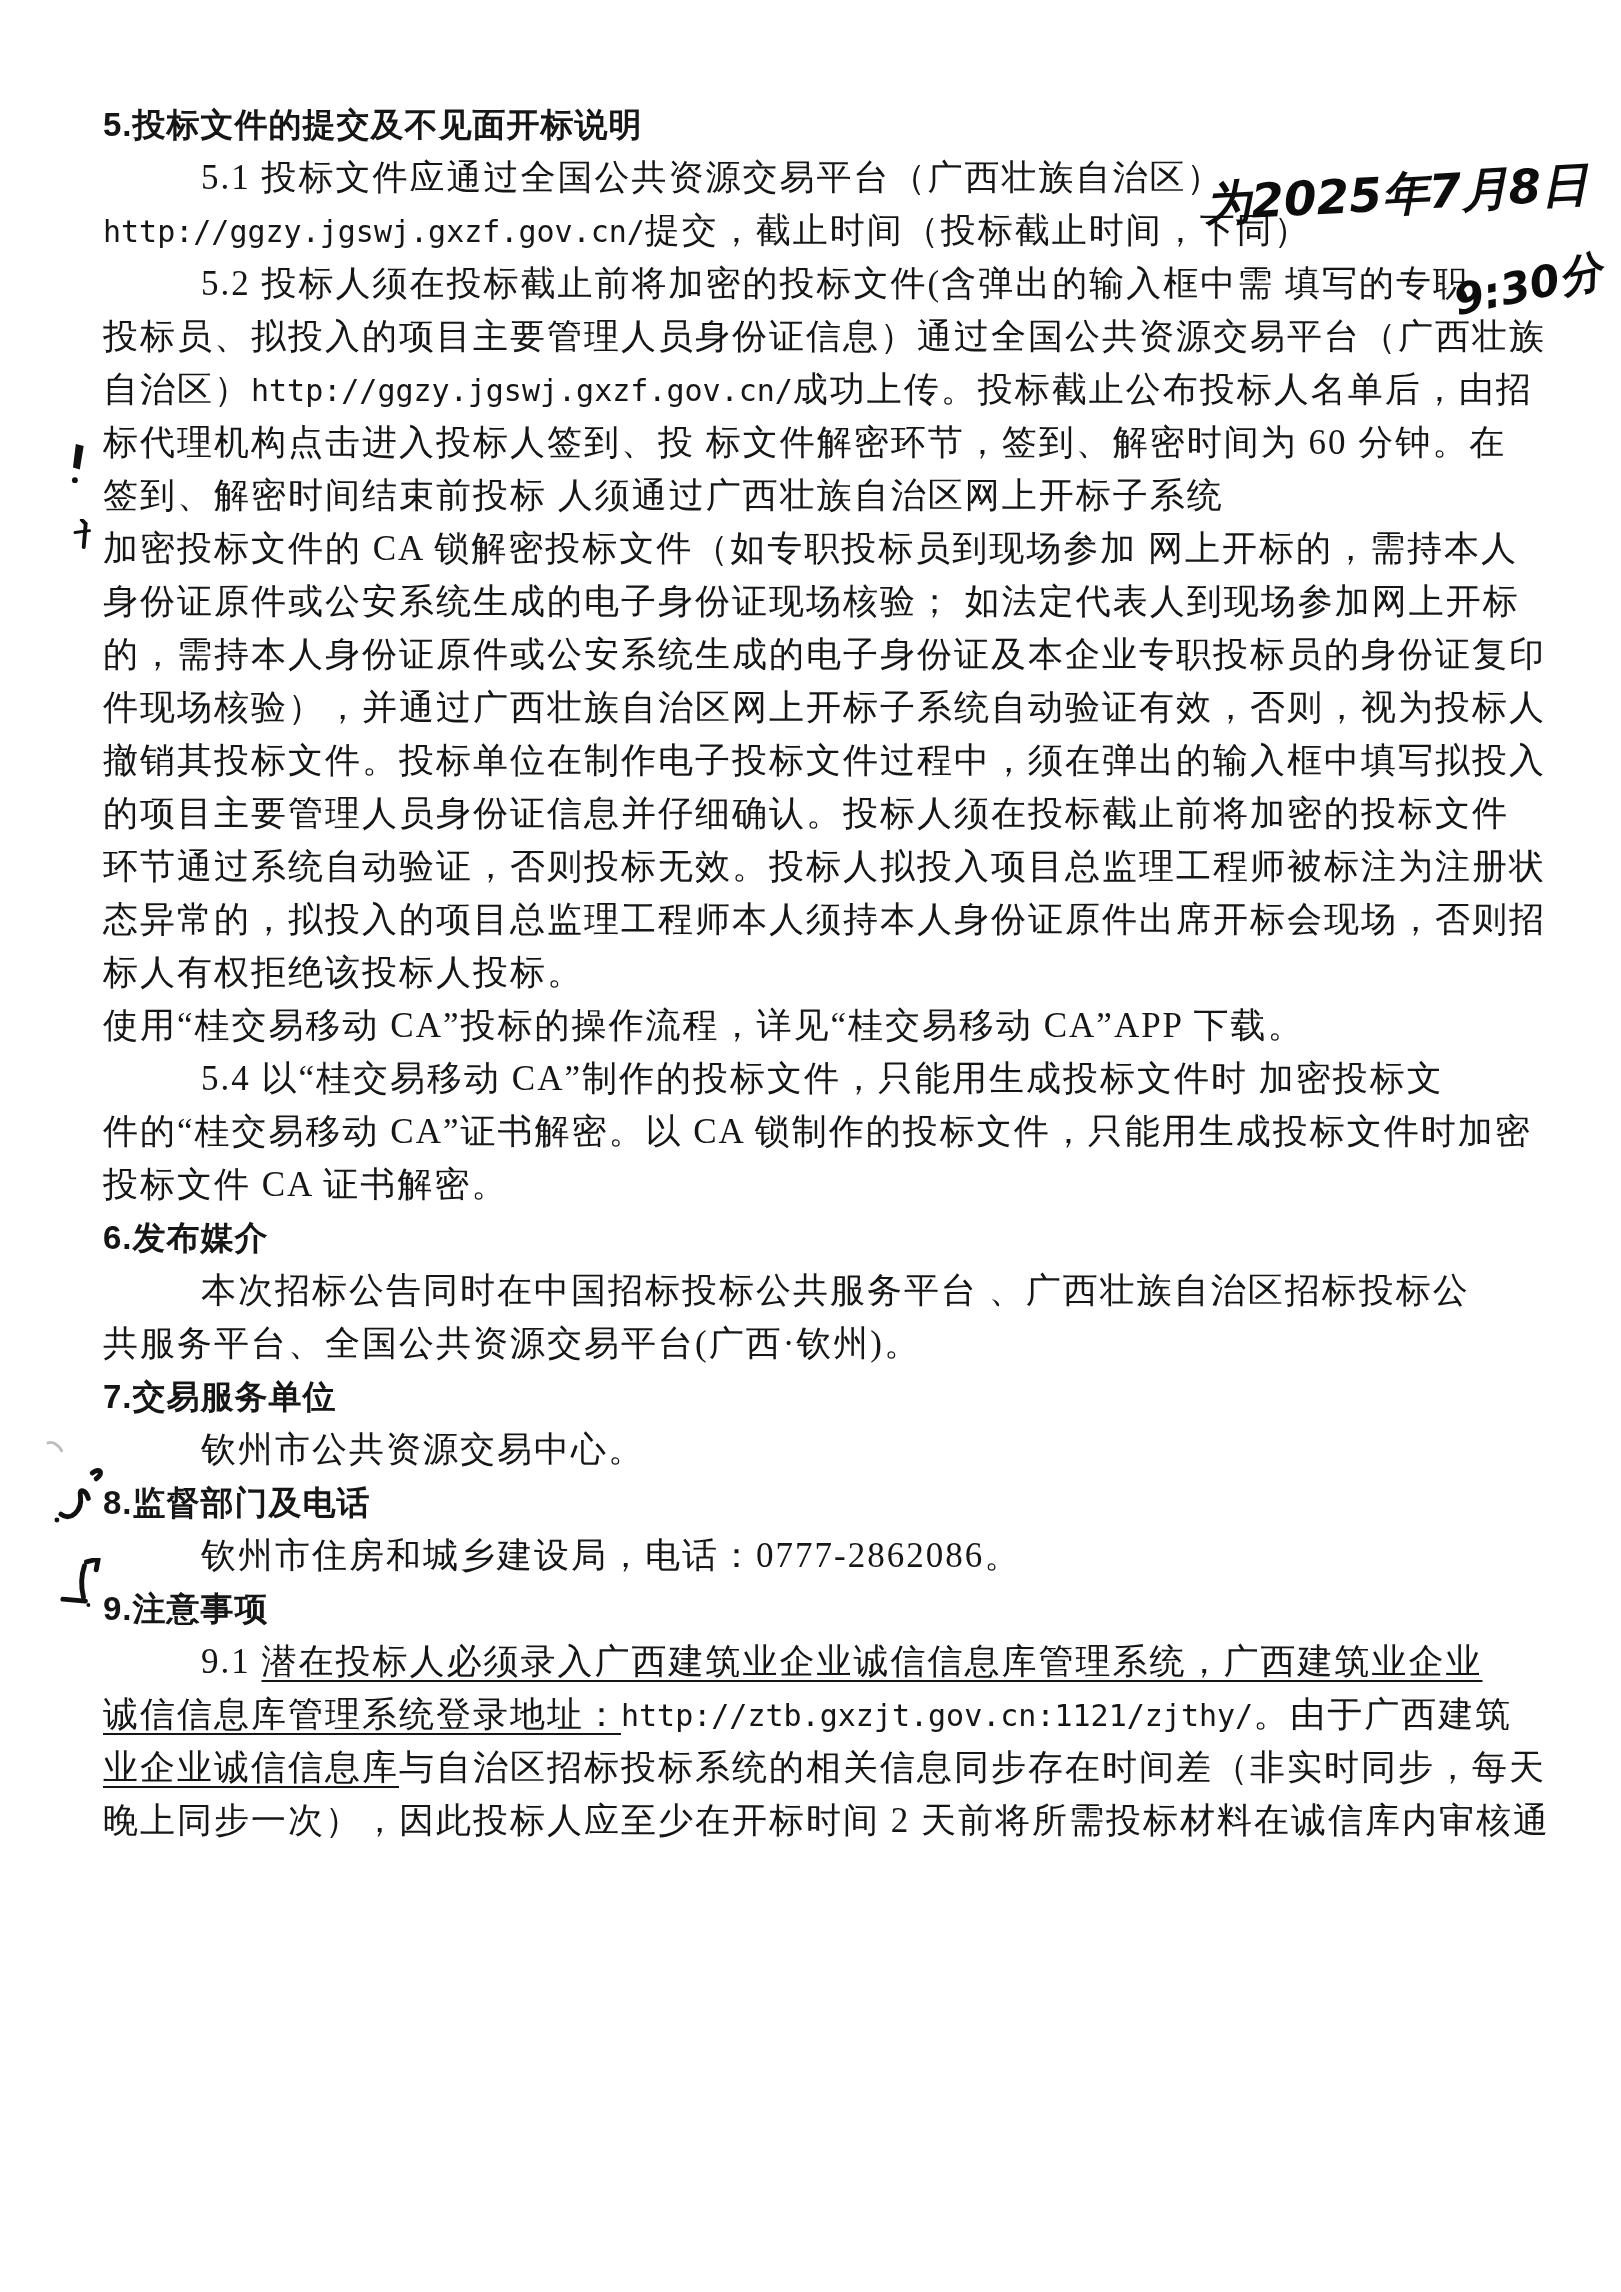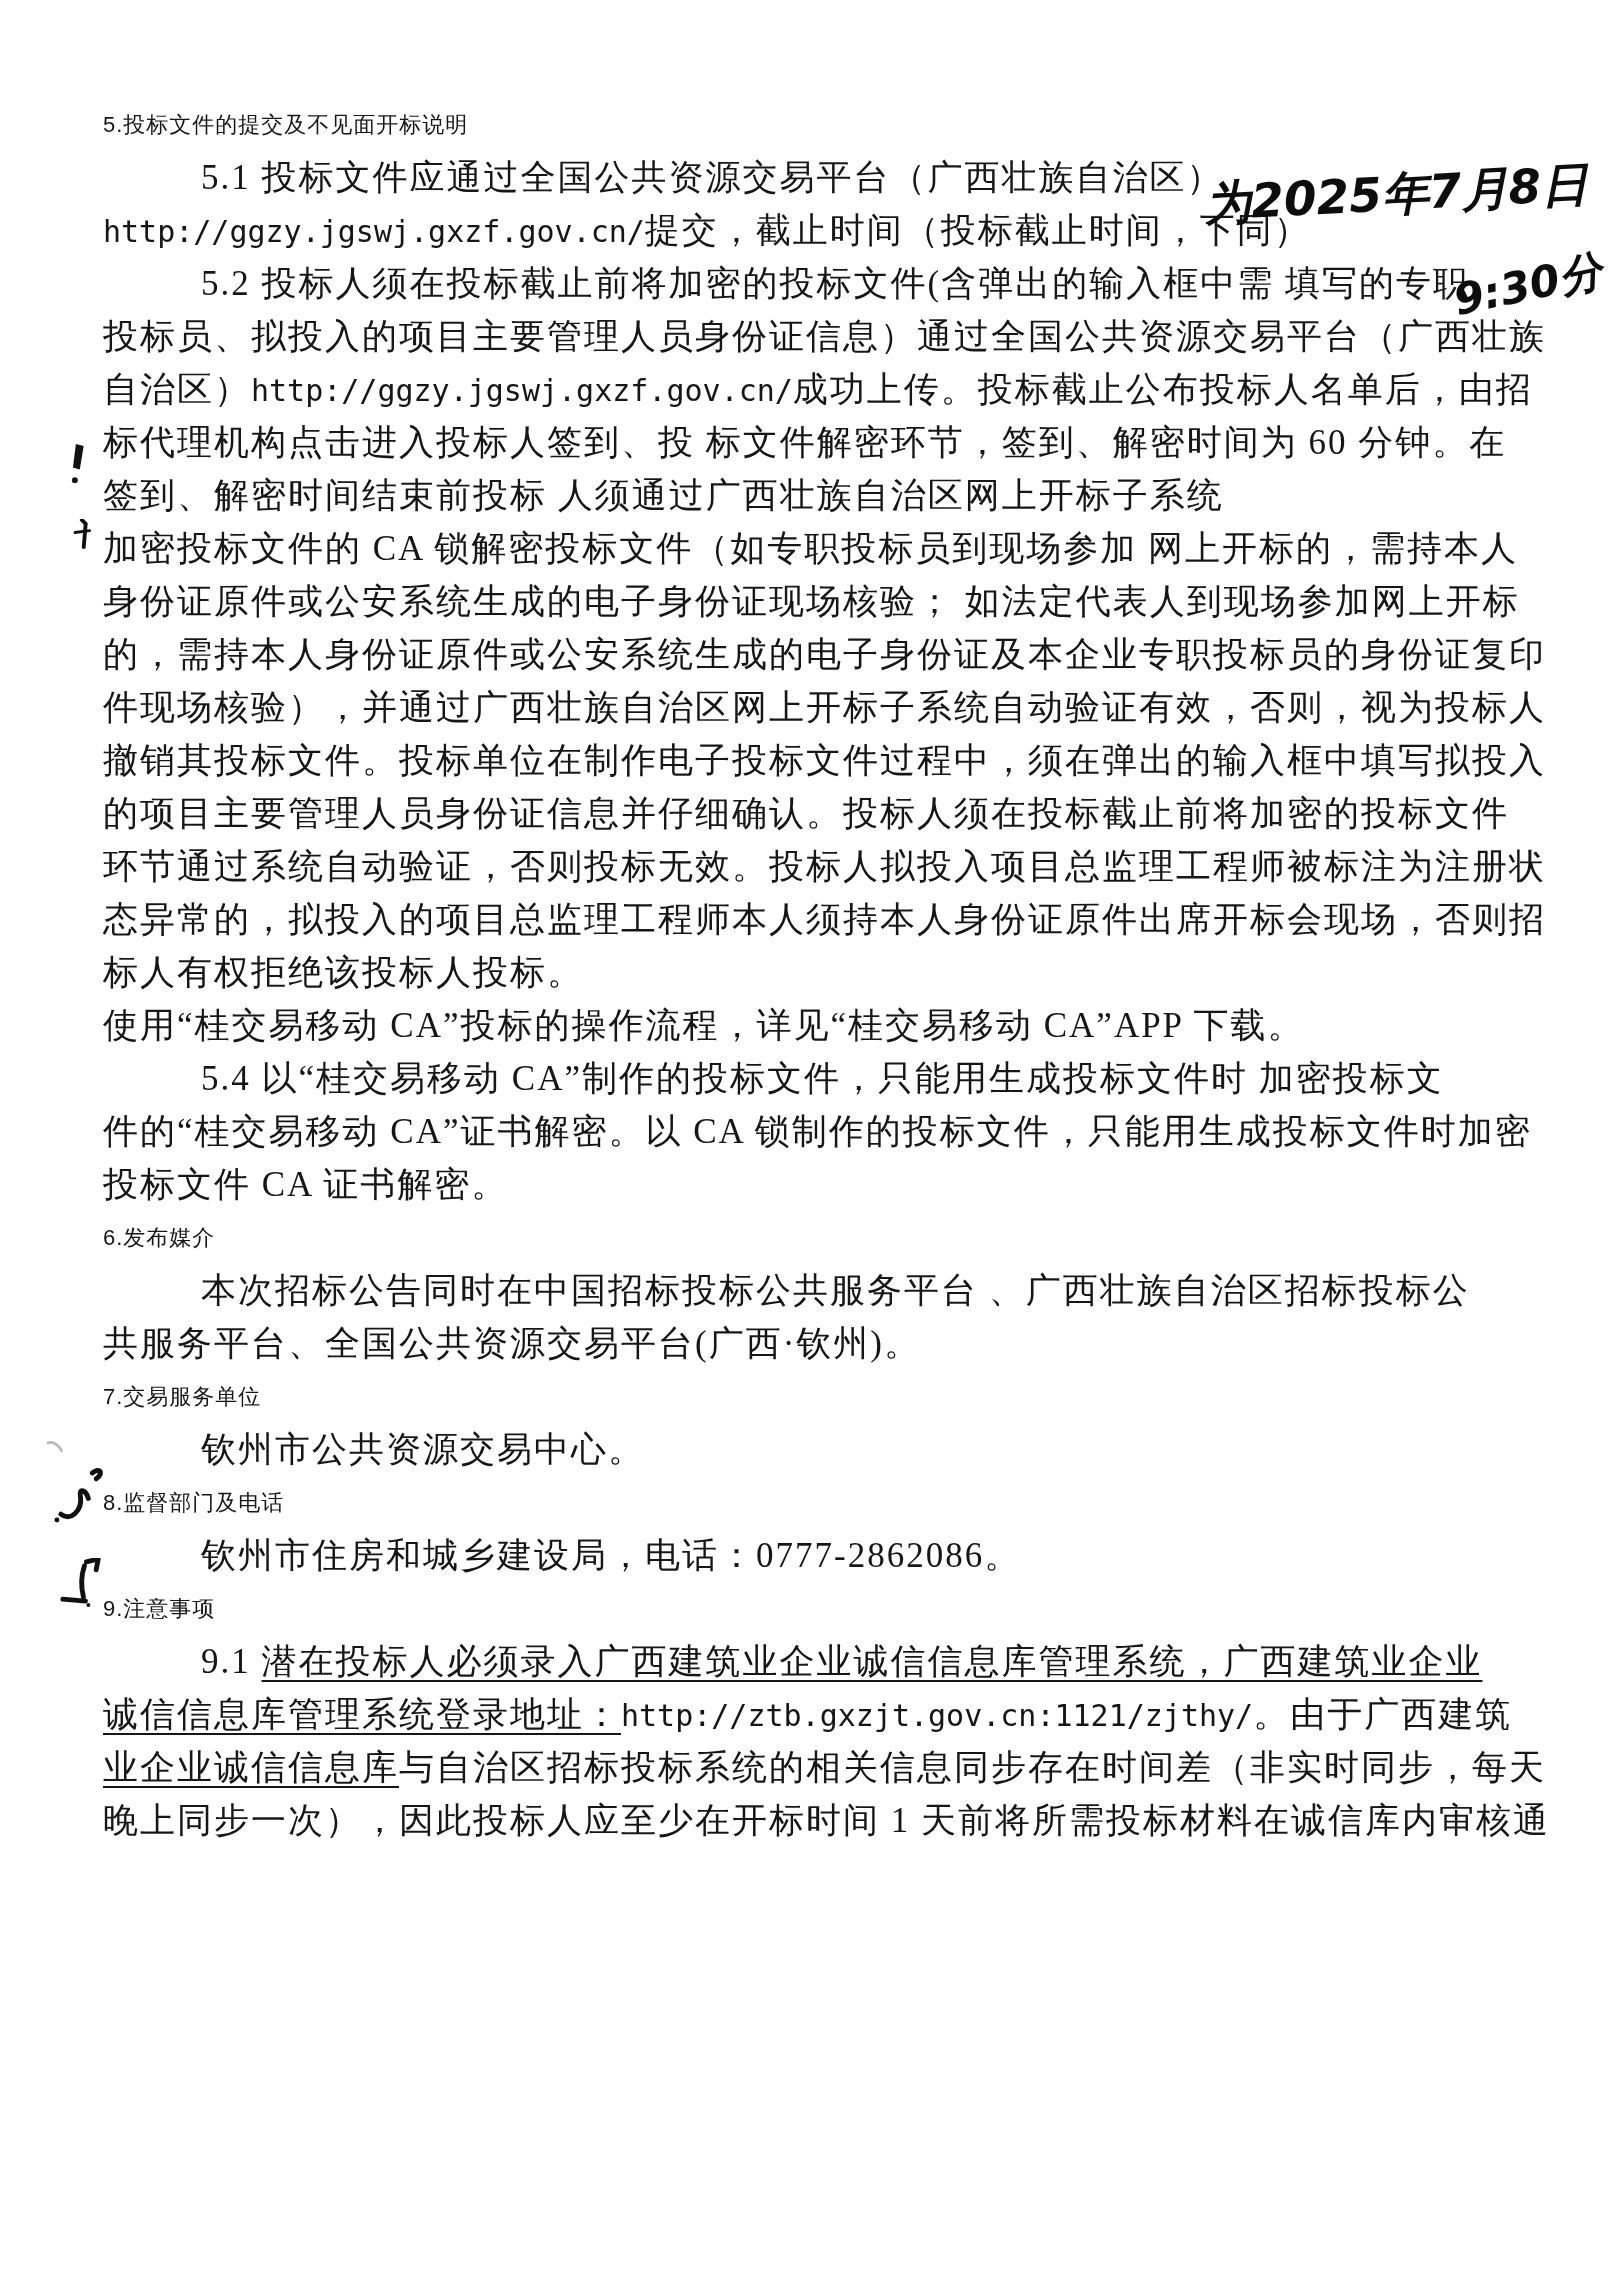--- a/index.html
+++ b/index.html
@@ -22,22 +22,22 @@
   }
   .line{
     height:53px;
     line-height:53px;
     font-size:35px;
     letter-spacing:2px;
     white-space:nowrap;
     color:#161616;
   }
   .line.heading{
-    font-weight:400;
-    font-size:22px;
+    font-weight:700;
+    font-size:33px;
     letter-spacing:1px;
     font-family:"Liberation Sans","DejaVu Sans",sans-serif;
   }
   .line.indent{ padding-left:98px; }
   .mono{
     font-family:"DejaVu Sans Mono","Liberation Mono",monospace;
     font-size:30px;
     letter-spacing:0;
   }
   .ul{
@@ -96,21 +96,21 @@
       <div class="line indent"><span>本次招标公告同时在中国招标投标公共服务平台 、广西壮族自治区招标投标公</span></div>
       <div class="line"><span>共服务平台、全国公共资源交易平台(广西·钦州)。</span></div>
       <div class="line heading"><span>7.交易服务单位</span></div>
       <div class="line indent"><span>钦州市公共资源交易中心。</span></div>
       <div class="line heading"><span>8.监督部门及电话</span></div>
       <div class="line indent"><span>钦州市住房和城乡建设局，电话：0777-2862086。</span></div>
       <div class="line heading"><span>9.注意事项</span></div>
       <div class="line indent"><span>9.1 </span><span class="ul">潜在投标人必须录入广西建筑业企业诚信信息库管理系统，广西建筑业企业</span></div>
       <div class="line"><span class="ul">诚信信息库管理系统登录地址：</span><span class="mono">http://ztb.gxzjt.gov.cn:1121/zjthy/</span><span>。由于广西建筑</span></div>
       <div class="line"><span class="ul">业企业诚信信息库</span><span>与自治区招标投标系统的相关信息同步存在时间差（非实时同步，每天</span></div>
-      <div class="line"><span>晚上同步一次），因此投标人应至少在开标时间 1 天前将所需投标材料在诚信库内审核通</span></div>
+      <div class="line"><span>晚上同步一次），因此投标人应至少在开标时间 2 天前将所需投标材料在诚信库内审核通</span></div>
     </div>
 
   <div class="handwriting hw-date">为2025年7月8日</div>
 
   <div class="handwriting hw-time">9:30分</div>
 
   <span class="ink-mark" style="left:69px;top:443px;">
     <svg width="19.6" height="45" viewBox="0 0 20 46">
       <path d="M7 1 L15 3 L11 27 L4 25 Z" fill="#111"></path>
       <circle cx="6" cy="38" r="3" fill="#111"></circle>

